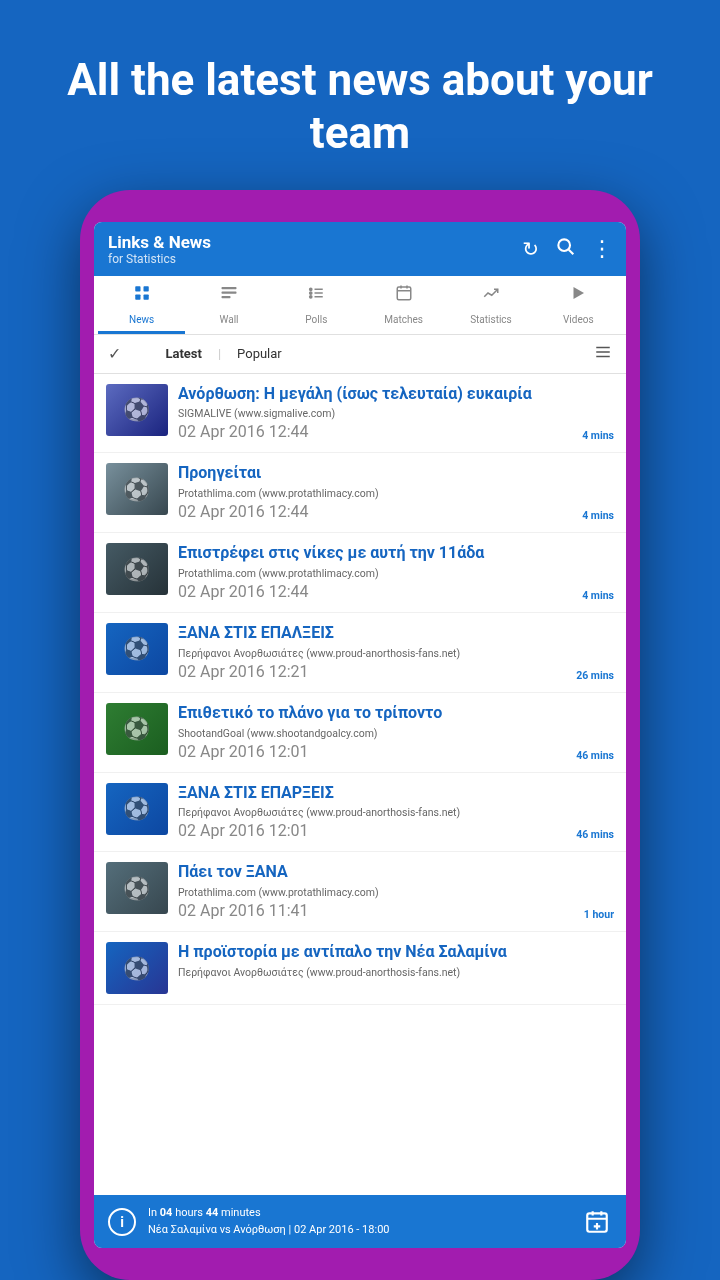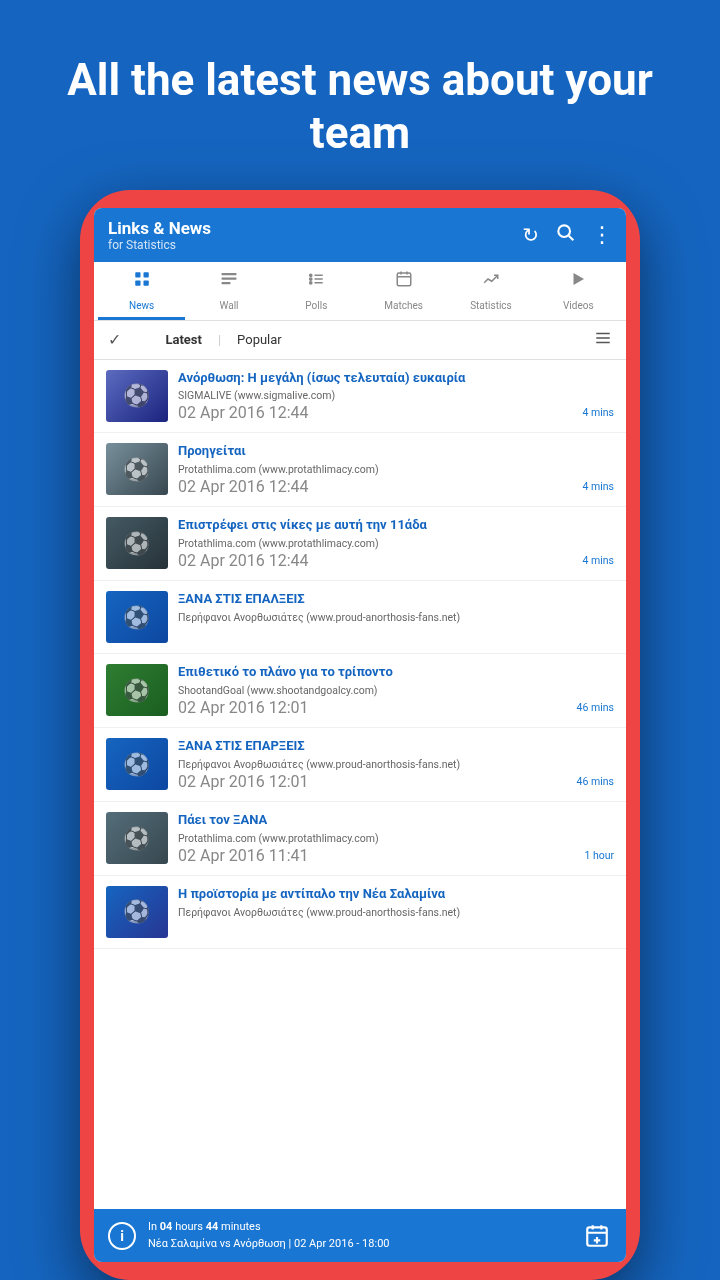--- a/index.html
+++ b/index.html
@@ -21,23 +21,23 @@
       color: white;
       font-size: 44px;
       font-weight: bold;
       line-height: 1.2;
       margin-top: 14px;
     }
 
     .phone-container {
       width: 560px;
       flex: 1;
-      background: #ef4444;
+      background: #a21caf;
       border-radius: 50px;
-      padding: 18px 14px;
+      padding: 32px 14px;
       box-shadow: 0 20px 60px rgba(0,0,0,0.5);
       display: flex;
       flex-direction: column;
       overflow: hidden;
     }
 
     .phone-screen {
       flex: 1;
       background: #f5f5f5;
       border-radius: 8px;
@@ -176,21 +176,21 @@
       align-items: center;
       justify-content: center;
     }
 
     .news-content {
       flex: 1;
       min-width: 0;
     }
 
     .news-title {
-      font-size: 13px;
+      font-size: 16px;
       font-weight: bold;
       color: #1565C0;
       line-height: 1.3;
       margin-bottom: 3px;
     }
 
     .news-source {
       font-size: 10.5px;
       color: #666;
       margin-bottom: 1px;
@@ -203,21 +203,22 @@
     }
 
     .news-date {
       font-size: 16px;
       color: #888;
     }
 
     .news-time {
       font-size: 10.5px;
       color: #1976D2;
-      font-weight: 400;
+      font-weight: 700;
+      margin-top: 8px;
     }
 
     .bottom-bar {
       background: #1976D2;
       padding: 10px 14px;
       display: flex;
       align-items: center;
       gap: 12px;
     }
 
@@ -420,20 +421,24 @@
         </div>
       </div>
 
       <div class="news-item">
         <div class="news-thumb thumb-4">
           <span class="thumb-sport-icon">⚽</span>
         </div>
         <div class="news-content">
           <div class="news-title">ΞΑΝΑ ΣΤΙΣ ΕΠΑΛΞΕΙΣ</div>
           <div class="news-source">Περήφανοι Ανορθωσιάτες (www.proud-anorthosis-fans.net)</div>
+          <div class="news-meta">
+            <span class="news-date">02 Apr 2016 12:21</span>
+            <span class="news-time">26 mins</span>
+          </div>
         </div>
       </div>
 
       <div class="news-item">
         <div class="news-thumb thumb-5">
           <span class="thumb-sport-icon">⚽</span>
         </div>
         <div class="news-content">
           <div class="news-title">Επιθετικό το πλάνο για το τρίποντο</div>
           <div class="news-source">ShootandGoal (www.shootandgoalcy.com)</div>

